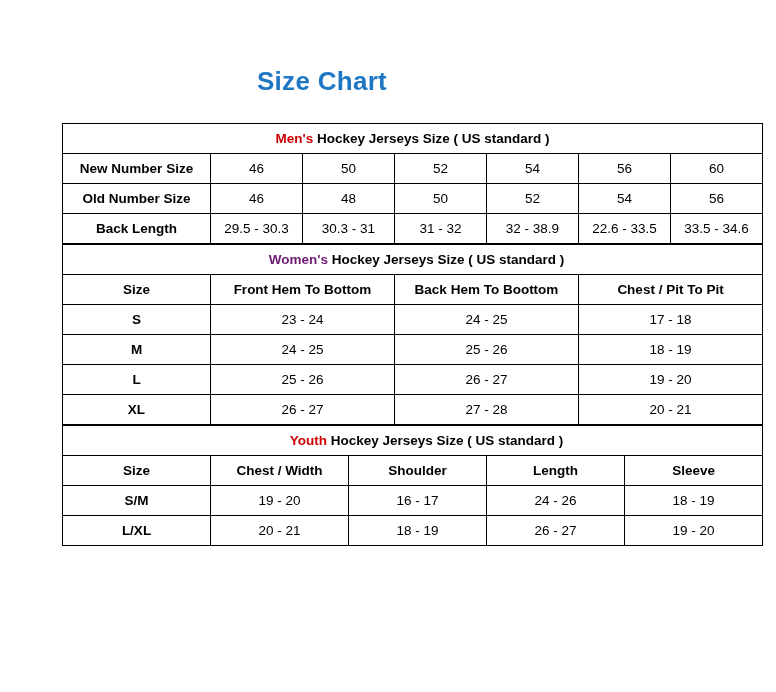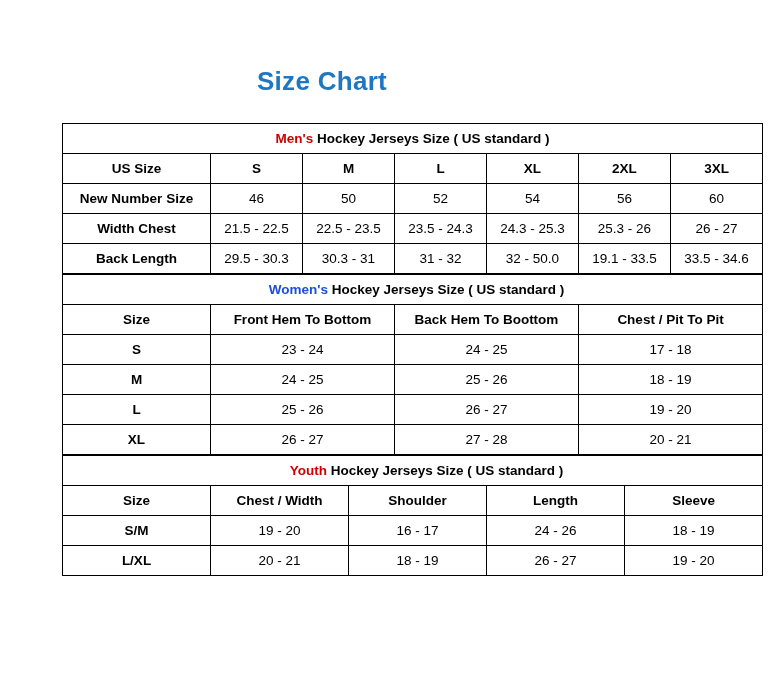--- a/index.html
+++ b/index.html
@@ -47,21 +47,21 @@
     padding: 1px 2px;
     background: #ffffff;
   }
   td.section-head {
     background: #ffff00;
     font-weight: bold;
     font-size: 15px;
     height: 32px;
   }
   td.section-head .accent-men { color: #cc0000; }
-  td.section-head .accent-women { color: #1d4ed8; margin-left: 8px; }
+  td.section-head .accent-women { color: #701a75; margin-left: 8px; }
   td.section-head .accent-youth { color: #cc0000; margin-left: 28px; }
   td.hdr {
     font-weight: bold;
   }
   td.rowlabel {
     font-weight: bold;
   }
   td.rowlabel-b {
     font-weight: bold;
   }
@@ -81,55 +81,46 @@
         <col style="width:92px">
         <col style="width:92px">
         <col style="width:92px">
         <col style="width:92px">
         <col style="width:92px">
         <col style="width:92px">
       </colgroup>
       <tbody>
         <tr>
           <td class="section-head" colspan="7"><span class="accent-men">Men's</span><span> Hockey Jerseys Size ( US standard )</span></td>
-        </tr>
-        <tr>
-          <td class="hdr">US Size</td>
-          <td class="hdr">S</td>
-          <td class="hdr">M</td>
-          <td class="hdr">L</td>
-          <td class="hdr">XL</td>
-          <td class="hdr">2XL</td>
-          <td class="hdr">3XL</td>
         </tr>
         <tr>
           <td class="rowlabel">New Number Size</td>
           <td>46</td>
           <td>50</td>
           <td>52</td>
           <td>54</td>
           <td>56</td>
           <td>60</td>
         </tr>
         <tr>
-          <td class="rowlabel">Width Chest</td>
-          <td>21.5 - 22.5</td>
-          <td>22.5 - 23.5</td>
-          <td>23.5 - 24.3</td>
-          <td>24.3 - 25.3</td>
-          <td>25.3 - 26</td>
-          <td>26 - 27</td>
+          <td class="rowlabel">Old Number Size</td>
+          <td>46</td>
+          <td>48</td>
+          <td>50</td>
+          <td>52</td>
+          <td>54</td>
+          <td>56</td>
         </tr>
         <tr>
           <td class="rowlabel">Back Length</td>
           <td>29.5 - 30.3</td>
           <td>30.3 - 31</td>
           <td>31 - 32</td>
-          <td>32 - 50.0</td>
-          <td>19.1 - 33.5</td>
+          <td>32 - 38.9</td>
+          <td>22.6 - 33.5</td>
           <td>33.5 - 34.6</td>
         </tr>
       </tbody>
     </table>
 
     <table class="size-table">
       <colgroup>
         <col style="width:148px">
         <col style="width:184px">
         <col style="width:184px">

